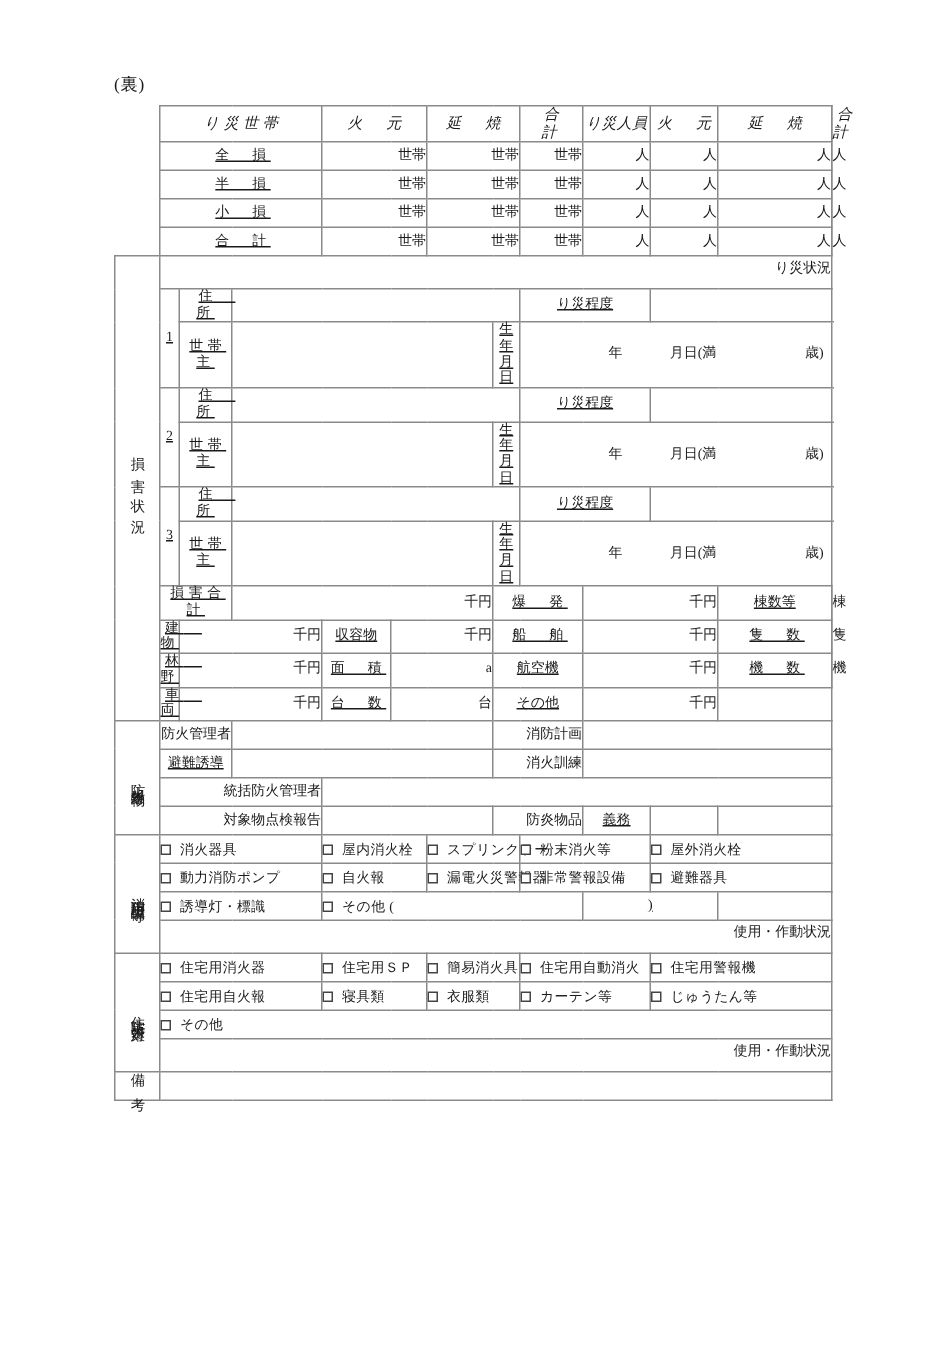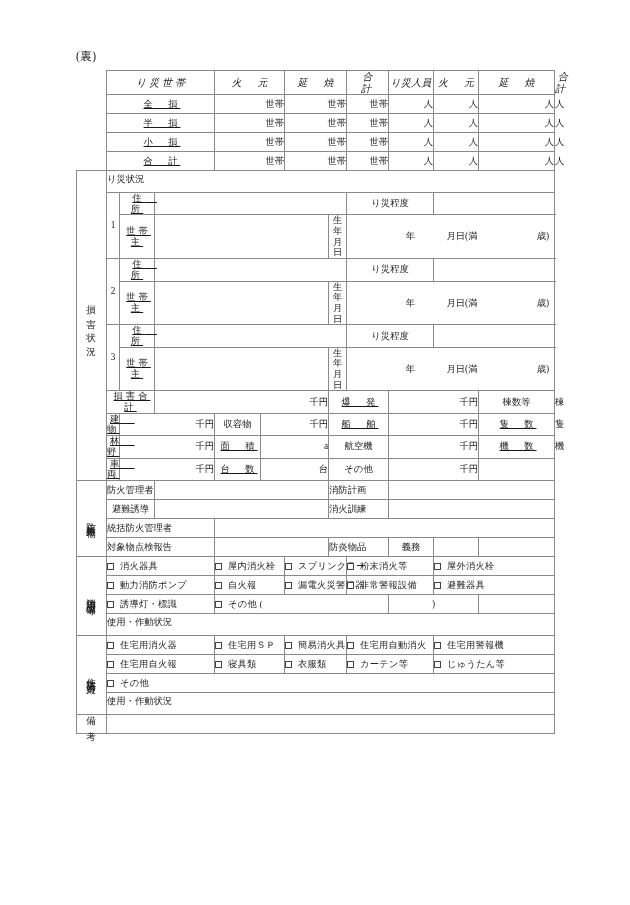--- a/index.html
+++ b/index.html
@@ -37,22 +37,22 @@
     font-size: 9.3px;
   }
   table.form td {
     border: 1px solid #8a8a8a;
     padding: 0;
     height: 18px;
     vertical-align: middle;
     line-height: 1.15;
   }
   
-  .c  { text-align: center; }
-  .l  { text-align: left; padding-left: 5px; }
+  .c  { text-align: center; text-decoration: underline; }
+  .l  { text-align: right; padding-left: 5px; }
   .nb { border: 0 !important; }
   .noleft  { border-left: 0 !important; }
   .notop   { border-top: 0 !important; }
   .nobot   { border-bottom: 0 !important; }
 
   
   .vlabel {
     writing-mode: vertical-rl;
     text-orientation: upright;
     text-align: center;

